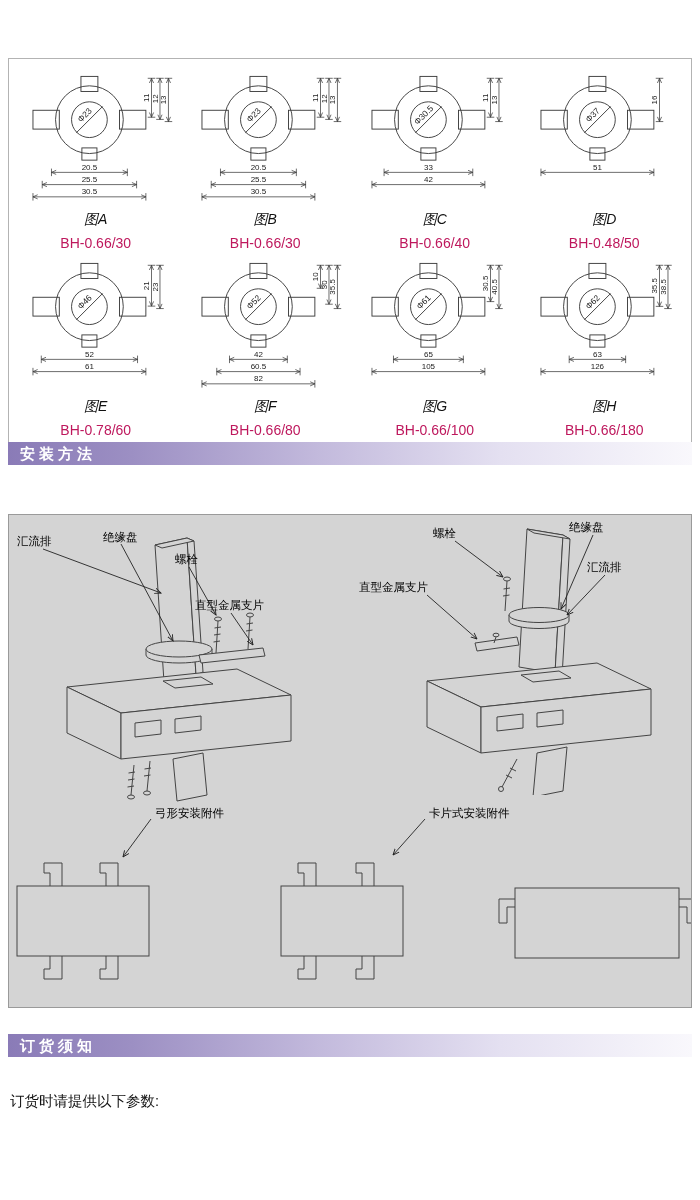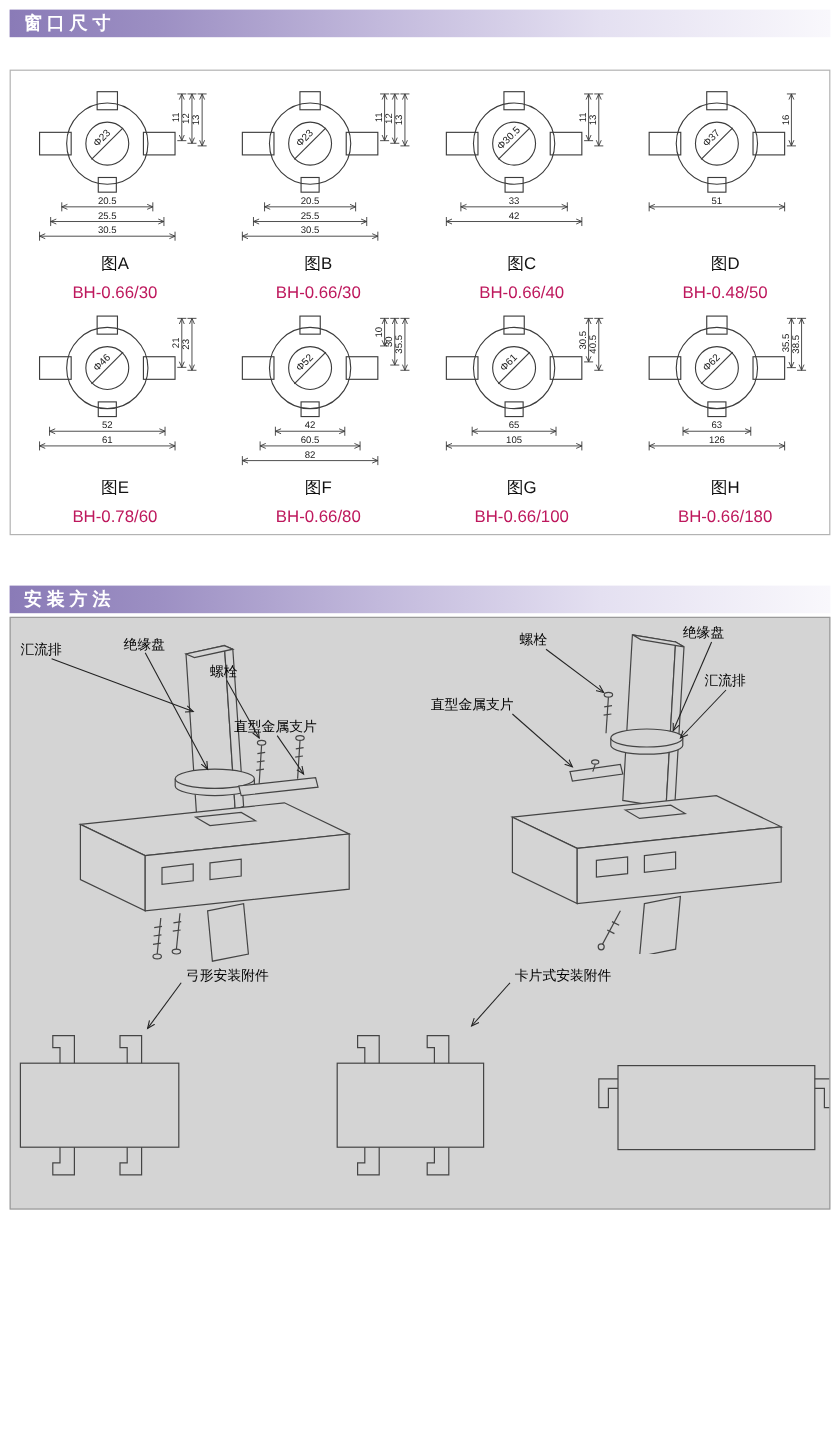--- a/index.html
+++ b/index.html
@@ -12,32 +12,32 @@
   }
   .page { position: absolute; inset: 0; }
 
   .bar {
     position: absolute; left: 8px; width: 684px; height: 23px;
     background: linear-gradient(90deg, #8a7bb7 0%, #9c8fc3 18%, #c2b9dc 45%, #e4e0f1 72%, #f9f8fc 100%);
     color: #ffffff; font-size: 15px; font-weight: bold;
     letter-spacing: 4px; line-height: 23px; padding-left: 12px;
   }
   #bar-window   { top: 8px; }
-  #bar-install  { top: 488px; }
+  #bar-install  { top: 442px; }
   #bar-ordering { top: 1034px; }
 
   .box1 {
     position: absolute; left: 8px; top: 58px; width: 684px; height: 388px;
     border: 1px solid #b3b3b3; background: #fff;
     display: grid; grid-template-columns: repeat(4, 1fr); grid-template-rows: 1fr 1fr;
     padding: 6px 2px;
   }
   .fig-cell { display: flex; flex-direction: column; align-items: center; justify-content: center; }
   .fig-draw { line-height: 0; }
-  .fig-caption { font-size: 14px; color: #111; margin-top: 1px; }
+  .fig-caption { font-size: 14px; color: #111; margin-top: 1px; font-style: italic; }
   .fig-model   { font-size: 14px; color: #be185d; margin-top: 6px; }
 
   .box2 {
     position: absolute; left: 8px; top: 514px; width: 684px; height: 494px;
     border: 1px solid #9a9a9a; background: #d4d4d4;
   }
   .iso { position: absolute; }
   #iso-left  { left: 4px;  top: 12px; }
   #iso-right { left: 346px; top: 4px; }
   #bottom-svg { position: absolute; left: 0; top: 288px; }
@@ -47,23 +47,20 @@
   .ordering { position: absolute; left: 10px; top: 1092px; width: 680px; font-size: 14.5px; color: #111; }
   .ordering .intro { margin-bottom: 13px; }
   .ordering .item  { margin-bottom: 10px; }
   .ordering .num   { font-weight: bold; margin-right: 7px; }
 </style>
 </head>
 <body>
 
 <div class="page">
 
-  <div class="bar" id="bar-window">
-    <span>窗口尺寸</span>
-  </div>
 
   <div class="box1">
     <div class="fig-cell">
       <div class="fig-draw"><svg viewBox="0 0 170 152" width="160" height="143">
             <g stroke="#3c3c3c" stroke-width="1" fill="none">
               <rect x="69" y="10" width="18" height="16"></rect>
               <rect x="70" y="86" width="16" height="13"></rect>
               <rect x="18" y="46" width="28" height="20"></rect>
               <rect x="110" y="46" width="28" height="20"></rect>
               <circle cx="78" cy="56" r="36"></circle>
@@ -628,17 +625,21 @@
         <path d="M365,153 L365,176 L347,176 L347,166 L353,166 L353,153"></path>
       </g>
       <g stroke="#444" stroke-width="1" fill="none">
         <rect x="506" y="85" width="164" height="70"></rect>
         <path d="M506,96 L490,96 L490,120 L498,120 L498,104 L506,104"></path>
         <path d="M670,96 L686,96 L686,120 L678,120 L678,104 L670,104"></path>
       </g>
     </svg>
   </div>
 
+  <div class="bar" id="bar-ordering">
+    <span>订货须知</span>
+  </div>
 
   <div class="ordering">
+    <div class="intro">订货时请提供以下参数:</div>
   </div>
 
 </div>
 
 </body></html>

